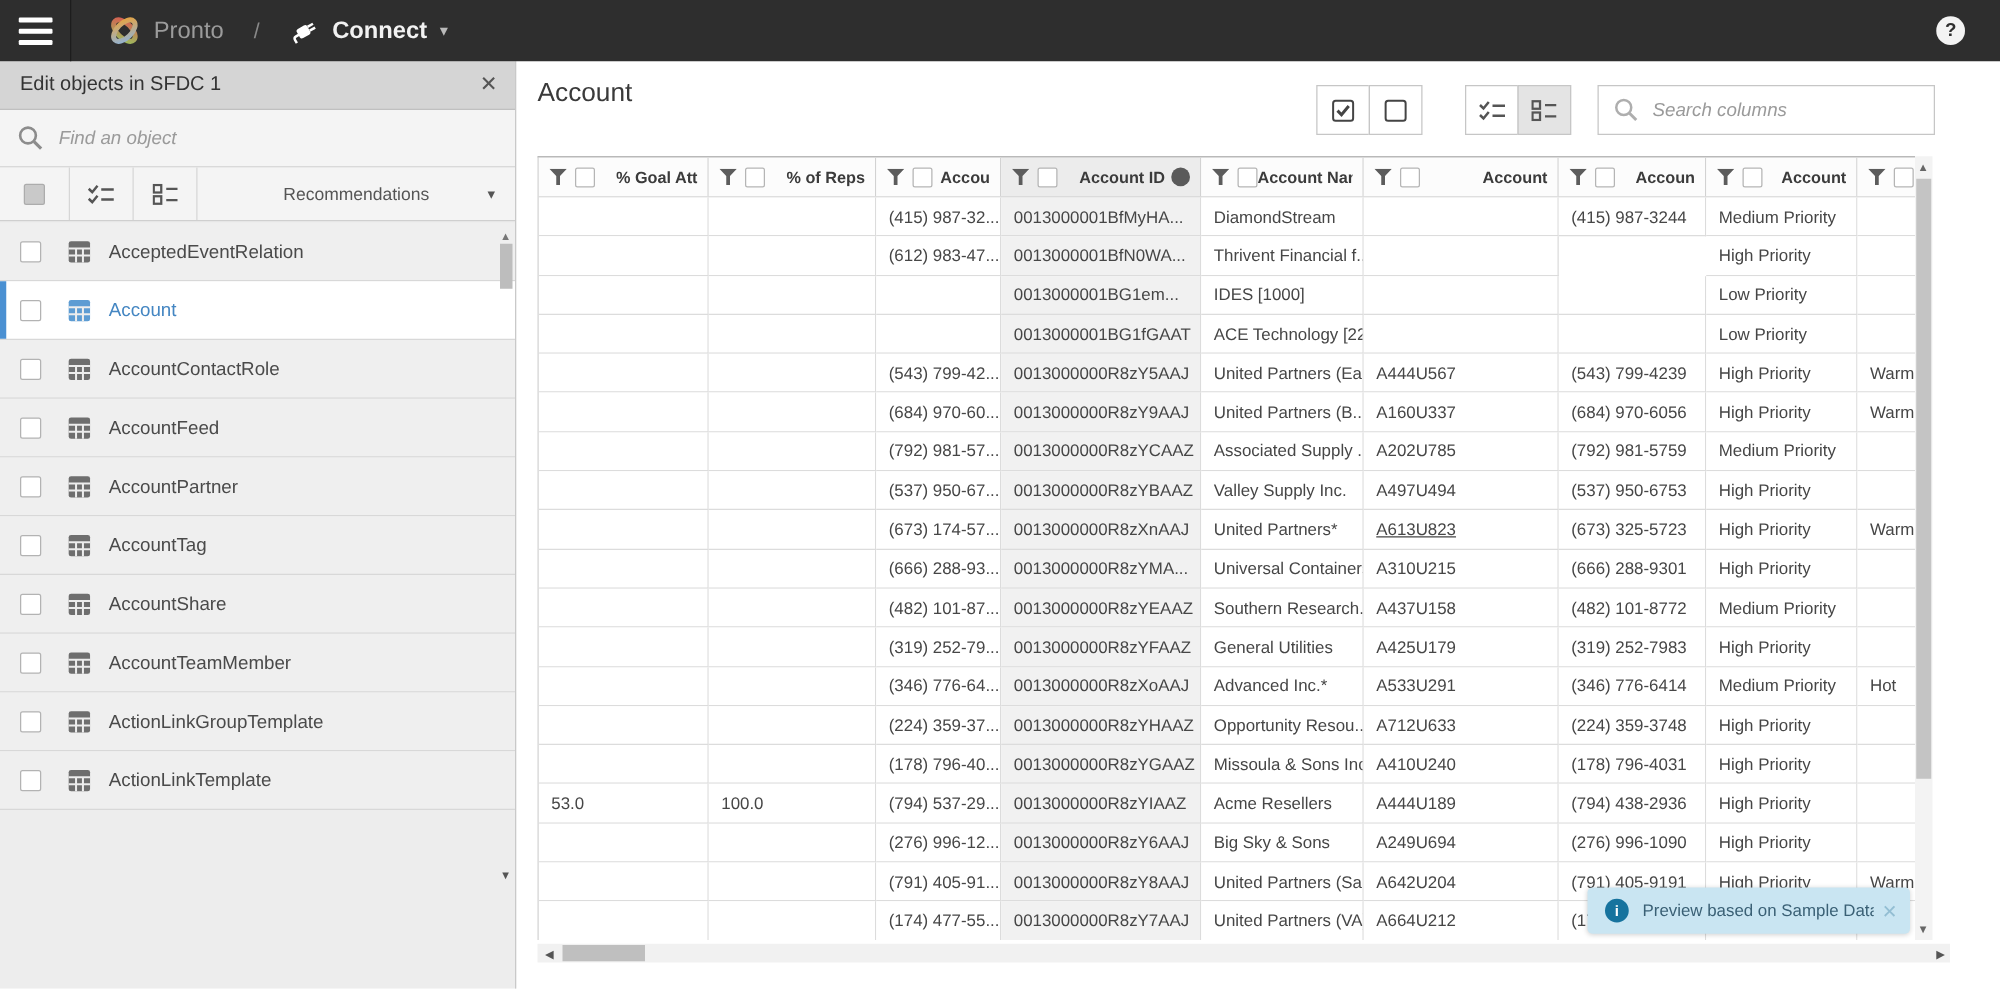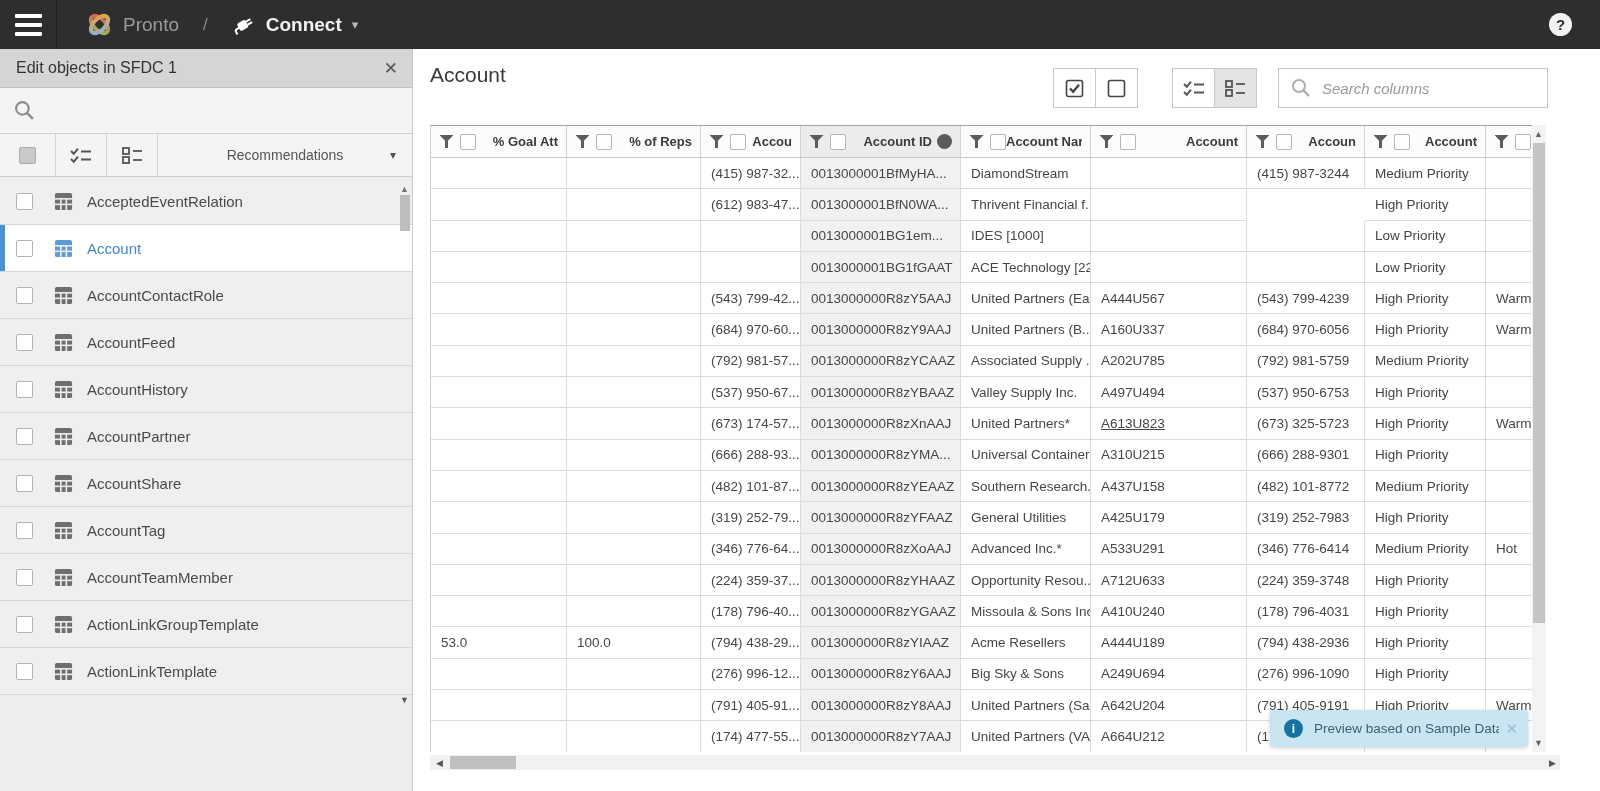--- a/index.html
+++ b/index.html
@@ -160,20 +160,21 @@
 <div class="sidebar">
   <div class="sb-header">
     <span class="sb-title">Edit objects in SFDC 1</span>
     <span class="sb-close">✕</span>
   </div>
   <div class="sb-search">
     <svg width="21" height="21" viewBox="0 0 20 20">
       <circle cx="8" cy="8" r="6" fill="none" stroke="#8c8c8c" stroke-width="2"></circle>
       <line x1="12.6" y1="12.6" x2="18" y2="18" stroke="#8c8c8c" stroke-width="2.4"></line>
     </svg>
+    <input type="text" placeholder="Find an object" style="">
   </div>
   <div class="sb-toolbar">
     <div class="seg s-cb">
       <span class="cb gray"></span>
     </div>
     <div class="seg s-i">
       <svg width="22" height="17" viewBox="0 0 22 17">
         <g stroke="#555" stroke-width="2" fill="none">
           <path d="M1 4 L3.8 6.8 L8 1.6"></path>
             <line x1="11" y1="4.5" x2="21" y2="4.5"></line>
@@ -264,66 +265,51 @@
           <svg width="19" height="19" viewBox="0 0 20 20">
             <rect x="1" y="1" width="18" height="18" rx="2" fill="#6e6e6e"></rect>
             <g stroke="#ededed" stroke-width="1.7">
               <line x1="1" y1="7.2" x2="19" y2="7.2"></line>
               <line x1="1" y1="13" x2="19" y2="13"></line>
               <line x1="7.2" y1="7.2" x2="7.2" y2="19"></line>
               <line x1="13" y1="7.2" x2="13" y2="19"></line>
             </g>
           </svg>
         </span>
-        <span class="obj-label">AccountHistory</span>
+        <span class="obj-label">AccountPartner</span>
       </div>
       <div class="sb-item">
         <span class="cb"></span>
         <span class="obj-icon">
           <svg width="19" height="19" viewBox="0 0 20 20">
             <rect x="1" y="1" width="18" height="18" rx="2" fill="#6e6e6e"></rect>
             <g stroke="#ededed" stroke-width="1.7">
               <line x1="1" y1="7.2" x2="19" y2="7.2"></line>
               <line x1="1" y1="13" x2="19" y2="13"></line>
               <line x1="7.2" y1="7.2" x2="7.2" y2="19"></line>
               <line x1="13" y1="7.2" x2="13" y2="19"></line>
             </g>
           </svg>
         </span>
-        <span class="obj-label">AccountPartner</span>
+        <span class="obj-label">AccountTag</span>
       </div>
       <div class="sb-item">
         <span class="cb"></span>
         <span class="obj-icon">
           <svg width="19" height="19" viewBox="0 0 20 20">
             <rect x="1" y="1" width="18" height="18" rx="2" fill="#6e6e6e"></rect>
             <g stroke="#ededed" stroke-width="1.7">
               <line x1="1" y1="7.2" x2="19" y2="7.2"></line>
               <line x1="1" y1="13" x2="19" y2="13"></line>
               <line x1="7.2" y1="7.2" x2="7.2" y2="19"></line>
               <line x1="13" y1="7.2" x2="13" y2="19"></line>
             </g>
           </svg>
         </span>
         <span class="obj-label">AccountShare</span>
-      </div>
-      <div class="sb-item">
-        <span class="cb"></span>
-        <span class="obj-icon">
-          <svg width="19" height="19" viewBox="0 0 20 20">
-            <rect x="1" y="1" width="18" height="18" rx="2" fill="#6e6e6e"></rect>
-            <g stroke="#ededed" stroke-width="1.7">
-              <line x1="1" y1="7.2" x2="19" y2="7.2"></line>
-              <line x1="1" y1="13" x2="19" y2="13"></line>
-              <line x1="7.2" y1="7.2" x2="7.2" y2="19"></line>
-              <line x1="13" y1="7.2" x2="13" y2="19"></line>
-            </g>
-          </svg>
-        </span>
-        <span class="obj-label">AccountTag</span>
       </div>
       <div class="sb-item">
         <span class="cb"></span>
         <span class="obj-icon">
           <svg width="19" height="19" viewBox="0 0 20 20">
             <rect x="1" y="1" width="18" height="18" rx="2" fill="#6e6e6e"></rect>
             <g stroke="#ededed" stroke-width="1.7">
               <line x1="1" y1="7.2" x2="19" y2="7.2"></line>
               <line x1="1" y1="13" x2="19" y2="13"></line>
               <line x1="7.2" y1="7.2" x2="7.2" y2="19"></line>
@@ -664,21 +650,21 @@
           <div class="td key" style="width: 160px;">0013000000R8zYGAAZ</div>
           <div class="td" style="width: 130px;">Missoula &amp; Sons Inc.</div>
           <div class="td" style="width: 156px;">A410U240</div>
           <div class="td" style="width: 118px;">(178) 796-4031</div>
           <div class="td" style="width: 121px;">High Priority</div>
           <div class="td" style="width: 120px;"></div>
         </div>
         <div class="tr">
           <div class="td" style="width: 136px;">53.0</div>
           <div class="td" style="width: 134px;">100.0</div>
-          <div class="td" style="width: 100px;">(794) 438-29...</div>
+          <div class="td" style="width: 100px;">(794) 537-29...</div>
           <div class="td key" style="width: 160px;">0013000000R8zYIAAZ</div>
           <div class="td" style="width: 130px;">Acme Resellers</div>
           <div class="td" style="width: 156px;">A444U189</div>
           <div class="td" style="width: 118px;">(794) 438-2936</div>
           <div class="td" style="width: 121px;">High Priority</div>
           <div class="td" style="width: 120px;"></div>
         </div>
         <div class="tr">
           <div class="td" style="width: 136px;"></div>
           <div class="td" style="width: 134px;"></div>

